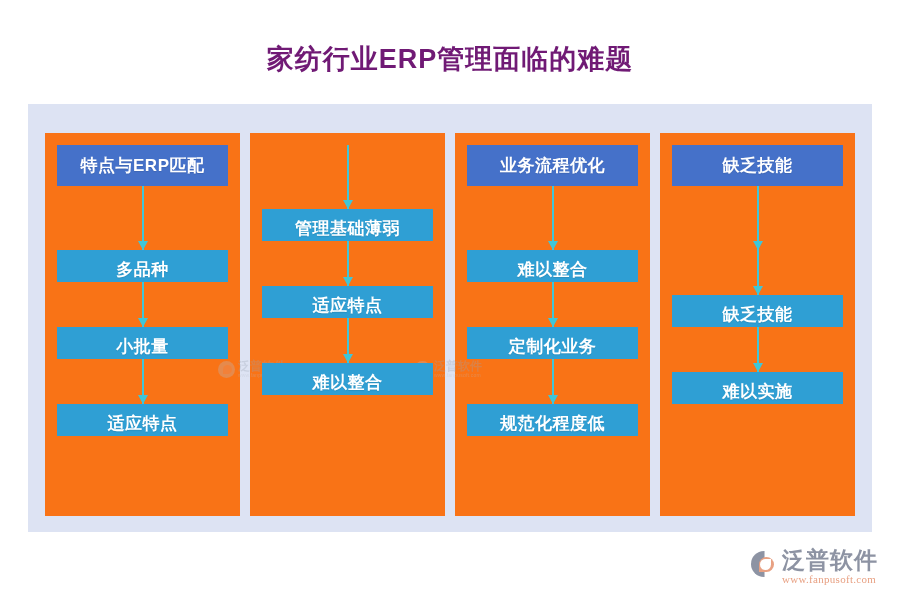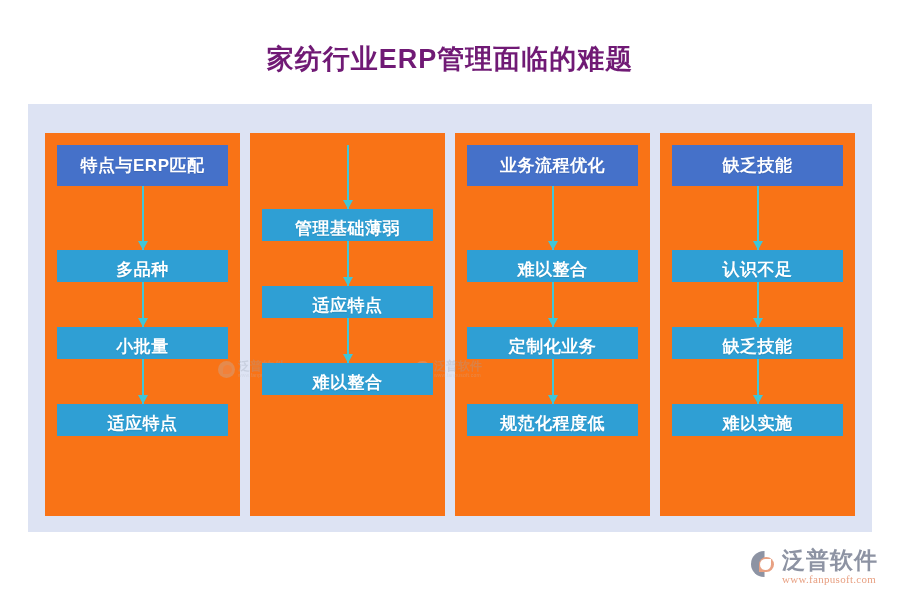--- a/index.html
+++ b/index.html
@@ -279,21 +279,20 @@
     </div>
     <div class="node step">规范化程度低</div>
   </div>
 
   <div class="column">
     <div class="node head">缺乏技能</div>
     <div class="connector c1">
       <div class="shaft"></div>
       <div class="head-arrow"></div>
     </div>
-    <div class="node step">认识不足</div>
     <div class="connector c2">
       <div class="shaft"></div>
       <div class="head-arrow"></div>
     </div>
     <div class="node step">缺乏技能</div>
     <div class="connector c3">
       <div class="shaft"></div>
       <div class="head-arrow"></div>
     </div>
     <div class="node step">难以实施</div>

